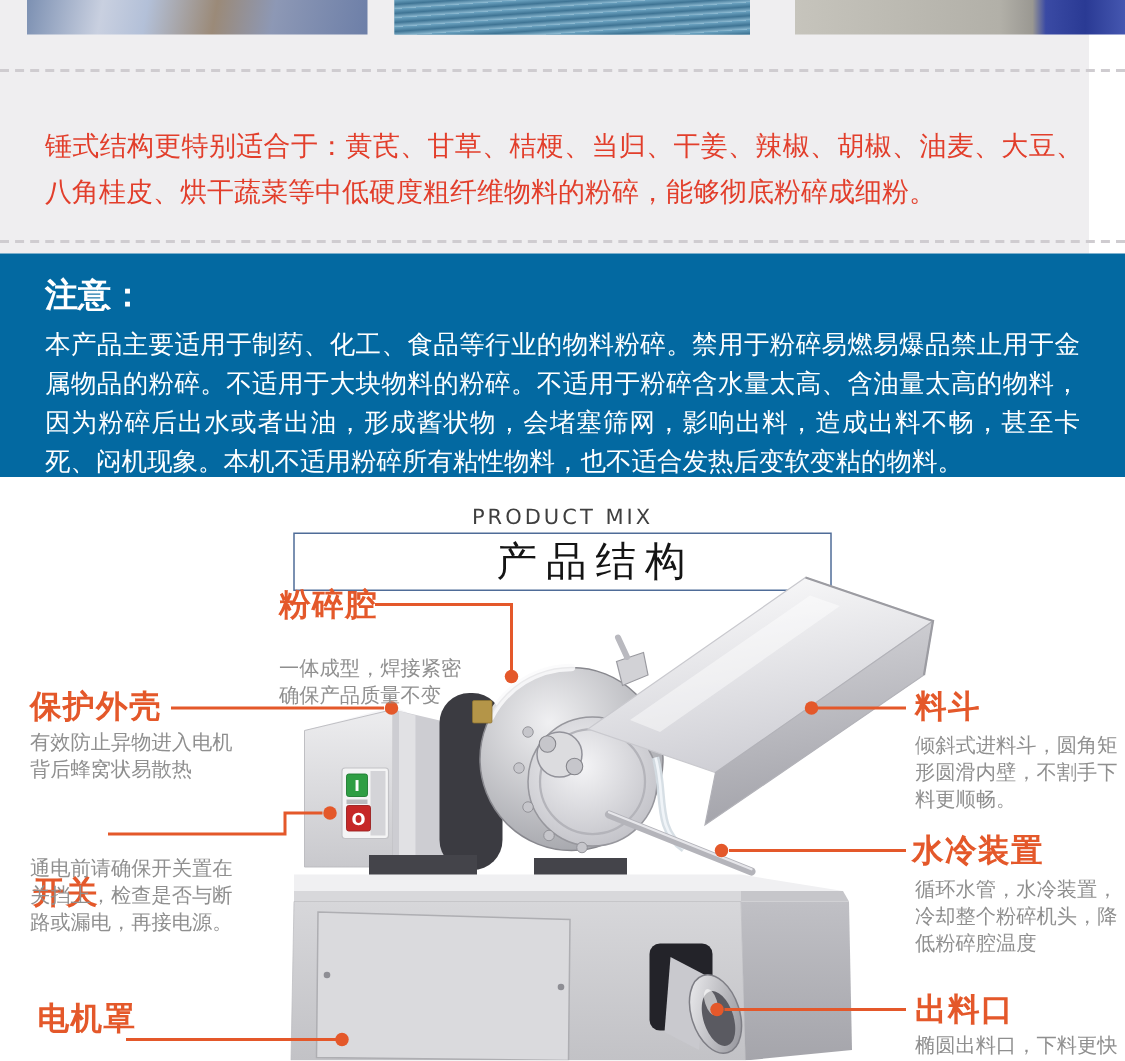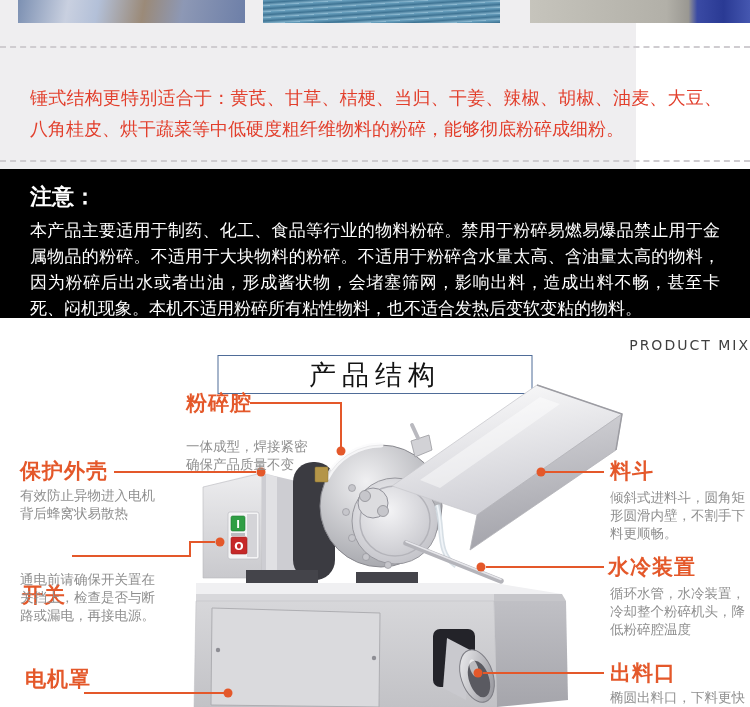--- a/index.html
+++ b/index.html
@@ -1,41 +1,41 @@
 <!DOCTYPE html>
 <html><head>
 <meta charset="utf-8">
 <style>
   html,body{margin:0;padding:0;background:#ffffff;}
   .page{position:relative;width:750px;height:707px;overflow:hidden;background:#ffffff;
         font-family:"DejaVu Sans","Liberation Sans",sans-serif;}
   
-  .top-area{position:absolute;left:0;top:0;width:636px;height:169px;background:#efeef0;}
+  .top-area{position:absolute;left:0;top:0;width:726px;height:169px;background:#efeef0;}
   .thumb{position:absolute;top:0;height:23px;}
   .thumb1{left:18px;width:227px;
     background:linear-gradient(100deg,#7c90b2 0%,#c9d0e0 22%,#b3c0d8 35%,#9b8a78 55%,#8d98b5 72%,#6d7fa8 100%);}
   .thumb2{left:263px;width:237px;
     background:repeating-linear-gradient(176deg,#6ba2c0 0px,#3f7494 3px,#8dbad2 6px),#5d93b2;}
   .thumb3{left:530px;width:220px;
     background:linear-gradient(90deg,#c6c4bc 0%,#b2b0a8 62%,#9a9892 72%,#3a4aa4 76%,#2a3a94 88%,#4557b0 100%);}
   .dash{position:absolute;left:0;width:750px;height:0;border-top:2px dashed #cfccd0;}
   .dash1{top:46px;} .dash2{top:160px;}
   .intro{position:absolute;left:30px;top:82px;width:692px;font-size:18px;line-height:31px;
          color:#e23e2b;text-align:justify;}
   
-  .notice{position:absolute;left:0;top:169px;width:750px;height:149px;background:#000000;
+  .notice{position:absolute;left:0;top:169px;width:750px;height:149px;background:#0369a1;
           box-sizing:border-box;padding:11px 30px 0;color:#ffffff;}
   .notice-title{font-size:22px;font-weight:700;margin:2px 0 5px;}
   .notice-body{font-size:17px;line-height:26px;font-weight:400;text-align:justify;margin:0;}
   
-  .eyebrow{position:absolute;left:0;top:337px;width:750px;text-align:right;
+  .eyebrow{position:absolute;left:0;top:337px;width:750px;text-align:center;
            font-size:14px;letter-spacing:2px;color:#3f3f3f;}
   .title-box{position:absolute;top:355px;left:50%;transform:translateX(-50%);
              width:313px;height:37px;border:1px solid #4f6c98;background:#ffffff;
-             text-align:center;line-height:37px;font-size:27px;letter-spacing:6px;color:#141414;}
+             text-align:center;line-height:37px;font-size:27px;letter-spacing:6px;color:#141414;padding-left:44px;}
   .machine-svg{position:absolute;left:180px;top:370px;width:480px;height:337px;}
   .overlay-svg{position:absolute;left:0;top:330px;width:750px;height:377px;pointer-events:none;}
   
   .co-title{position:absolute;font-size:21px;font-weight:600;color:#e4582a;letter-spacing:1px;white-space:nowrap;}
   .co-desc{position:absolute;font-size:13.5px;line-height:18px;color:#8f8f8f;white-space:pre-line;}
   .co0t{left:186px;top:389px;} .co0d{left:186px;top:437px;width:230px;}
   .co1t{left:20px;top:457px;}  .co1d{left:20px;top:486px;width:230px;}
   .co2t{left:22px;top:541px;margin-top:40px;}  .co2d{left:20px;top:570px;width:230px;}
   .co3t{left:25px;top:665px;}
   .co4t{left:610px;top:457px;} .co4d{left:610px;top:488px;width:150px;}

